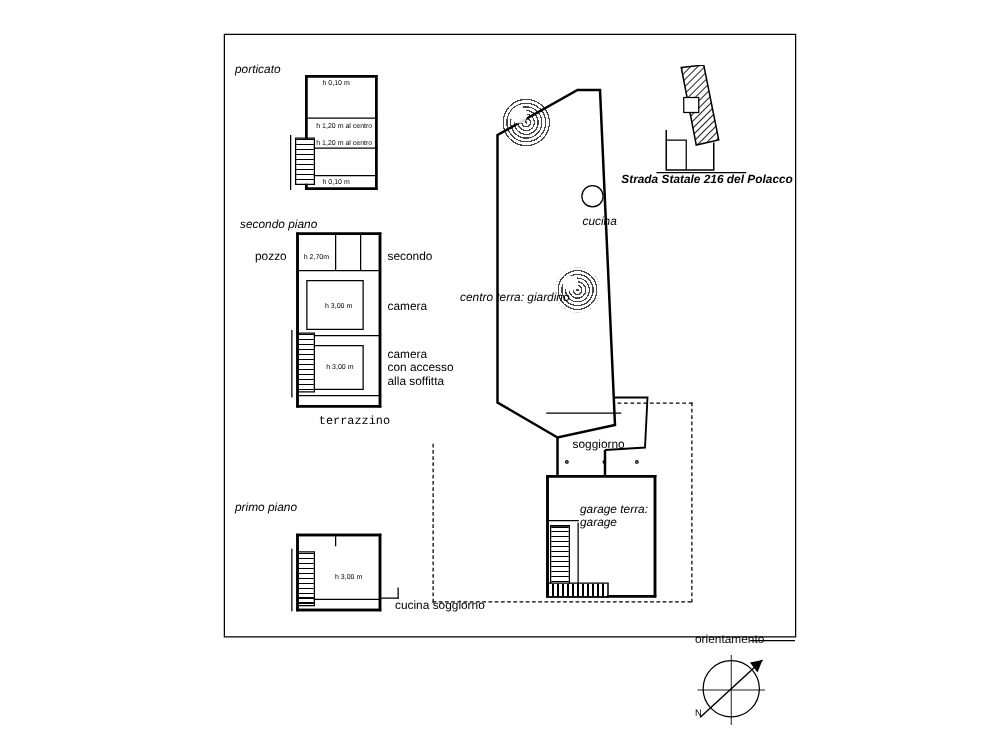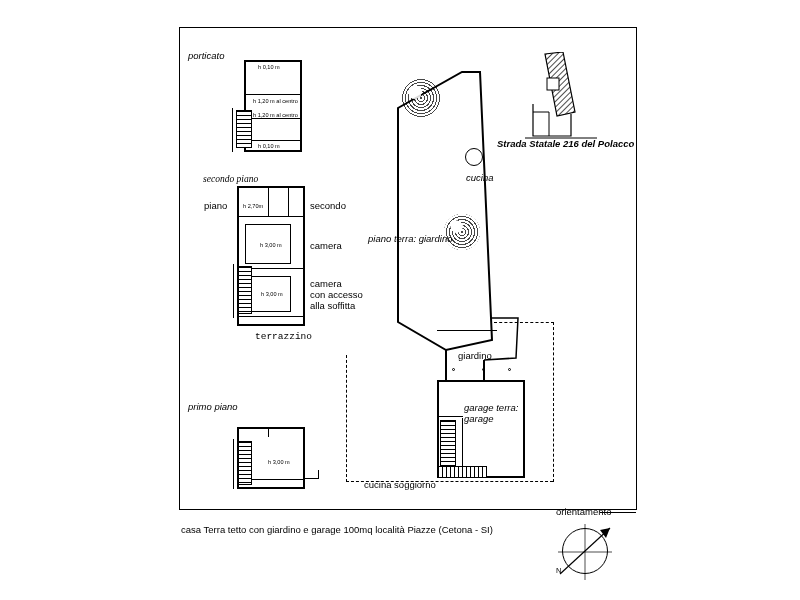--- a/index.html
+++ b/index.html
@@ -149,21 +149,21 @@
   <div class="wall" style="left:246px; top:140px; width:56px; height:1px;"></div>
 
   <div class="stair" style="left:236px; top:110px; width:16px; height:38px;"></div>
   <div class="wall" style="left:232px; top:108px; width:1px; height:44px;"></div>
 
   <div class="lbl tiny" style="left:258px; top:64px;">h 0,10 m</div>
   <div class="lbl tiny" style="left:253px; top:98px;">h 1,20 m al centro</div>
   <div class="lbl tiny" style="left:253px; top:112px;">h 1,20 m al centro</div>
   <div class="lbl tiny" style="left:258px; top:143px;">h 0,10 m</div>
 
-  <div class="lbl it" style="left:203px; top:174px;font-family:Liberation Serif, serif;">secondo piano</div>
+  <div class="lbl it" style="left:192px; top:174px;">secondo piano</div>
 
   <div class="room thick" style="left:237px; top:186px; width:68px; height:140px;"></div>
   <div class="wall" style="left:237px; top:186px; width:68px; height:2px;"></div>
   <div class="wall" style="left:237px; top:324px; width:68px; height:2px;"></div>
   <div class="wall" style="left:237px; top:186px; width:2px; height:140px;"></div>
   <div class="wall" style="left:303px; top:186px; width:2px; height:140px;"></div>
 
   <div class="wall" style="left:239px; top:216px; width:66px; height:1px;"></div>
   <div class="wall" style="left:268px; top:188px; width:1px; height:28px;"></div>
   <div class="wall" style="left:288px; top:188px; width:1px; height:28px;"></div>
@@ -173,21 +173,21 @@
   <div class="room" style="left:251px; top:276px; width:40px; height:36px;"></div>
   <div class="wall" style="left:239px; top:316px; width:66px; height:1px;"></div>
 
   <div class="stair" style="left:238px; top:266px; width:14px; height:48px;"></div>
   <div class="wall" style="left:233px; top:264px; width:1px; height:54px;"></div>
 
   <div class="lbl tiny" style="left:243px; top:203px;">h 2,70m</div>
   <div class="lbl tiny" style="left:260px; top:242px;">h 3,00 m</div>
   <div class="lbl tiny" style="left:261px; top:291px;">h 3,00 m</div>
 
-  <div class="lbl" style="left:204px; top:200px;">piano</div>
+  <div class="lbl" style="left:204px; top:200px;">pozzo</div>
   <div class="lbl" style="left:310px; top:200px;">secondo</div>
   <div class="lbl" style="left:310px; top:240px;">camera</div>
   <div class="lbl" style="left:310px; top:278px;">camera
 con accesso
 alla soffitta</div>
   <div class="lbl" style="left:255px; top:331px;font-family:Liberation Mono, monospace;">terrazzino</div>
 
   <div class="lbl it" style="left:188px; top:401px;">primo piano</div>
 
   <div class="room thick" style="left:237px; top:427px; width:68px; height:62px;"></div>
@@ -196,21 +196,21 @@
   <div class="wall" style="left:237px; top:427px; width:2px; height:62px;"></div>
   <div class="wall" style="left:303px; top:427px; width:2px; height:62px;"></div>
   <div class="wall" style="left:239px; top:479px; width:66px; height:1px;"></div>
   <div class="wall" style="left:268px; top:429px; width:1px; height:8px;"></div>
   <div class="stair" style="left:238px; top:441px; width:14px; height:44px;"></div>
   <div class="wall" style="left:233px; top:439px; width:1px; height:50px;"></div>
   <div class="lbl tiny" style="left:268px; top:459px;">h 3,00 m</div>
 
   <div class="leader" style="left:305px; top:478px; width:14px;"></div>
   <div class="leaderv" style="left:318px; top:470px; height:9px;"></div>
-  <div class="lbl" style="left:316px; top:479px;margin-left:48px;">cucina soggiorno</div>
+  <div class="lbl" style="left:316px; top:479px;">cucina soggiorno</div>
 
   <svg class="abs" style="left:380px; top:60px; width:190px; height:340px;" viewBox="0 0 190 340">
     <polygon points="18,48 82,12 100,12 112,280 66,290 18,262" fill="#ffffff" stroke="#000000" stroke-width="2"></polygon>
     <polyline points="66,290 66,330 104,330 104,300" fill="none" stroke="#000000" stroke-width="2"></polyline>
     <polyline points="104,300 136,298 138,258 112,258" fill="none" stroke="#000000" stroke-width="1.5"></polyline>
   </svg>
 
   <div class="dashed" style="left:494px; top:322px; width:60px; height:0; border-top-width:1px;"></div>
   <div class="dashed" style="left:553px; top:322px; width:0; height:160px; border-left-width:1px;"></div>
   <div class="dashed" style="left:346px; top:355px; width:0; height:127px; border-left-width:1px;"></div>
@@ -245,34 +245,33 @@
       </pattern>
     </defs>
     <polygon points="20,2 38,0 50,60 32,64" fill="url(#hatchA)" stroke="#000" stroke-width="1.2"></polygon>
     <rect x="22" y="26" width="12" height="12" fill="#ffffff" stroke="#000" stroke-width="1"></rect>
     <polyline points="8,52 8,84 46,84 46,62" fill="none" stroke="#000" stroke-width="1.2"></polyline>
     <polyline points="8,60 24,60 24,84" fill="none" stroke="#000" stroke-width="1"></polyline>
     <line x1="0" y1="86" x2="72" y2="86" stroke="#000" stroke-width="1"></line>
   </svg>
   <div class="lbl it bold" style="left:497px; top:138px;">Strada Statale 216 del Polacco</div>
 
-  <div class="lbl it" style="left:368px; top:233px;">piano terra: giardino</div>
-  <div class="lbl" style="left:458px; top:350px;">giardino</div>
+  <div class="lbl it" style="left:368px; top:233px;">centro terra: giardino</div>
+  <div class="lbl" style="left:458px; top:350px;">soggiorno</div>
   <div class="lbl it" style="left:464px; top:402px; white-space:pre;">garage terra:
 garage</div>
 
   <div class="lbl" style="left:556px; top:506px;">orientamento</div>
   <div class="leader" style="left:600px; top:512px; width:36px;"></div>
 
   <div id="compass" class="abs">
     <div class="circle"></div>
     <svg class="needle" viewBox="0 0 60 60">
       <line x1="4" y1="52" x2="54" y2="6" stroke="#000" stroke-width="1.2"></line>
       <polygon points="54,6 44,8 50,16" fill="#000"></polygon>
       <line x1="29" y1="2" x2="29" y2="58" stroke="#000" stroke-width="0.7"></line>
       <line x1="2" y1="30" x2="56" y2="30" stroke="#000" stroke-width="0.7"></line>
     </svg>
     <div class="lbl small" style="left:0px; top:44px;">N</div>
   </div>
 
-  <div class="lbl" style="left:181px; top:524px;">casa Terra tetto con giardino e garage 100mq località Piazze (Cetona - SI)</div>
 
 </div>
 
 </body></html>

